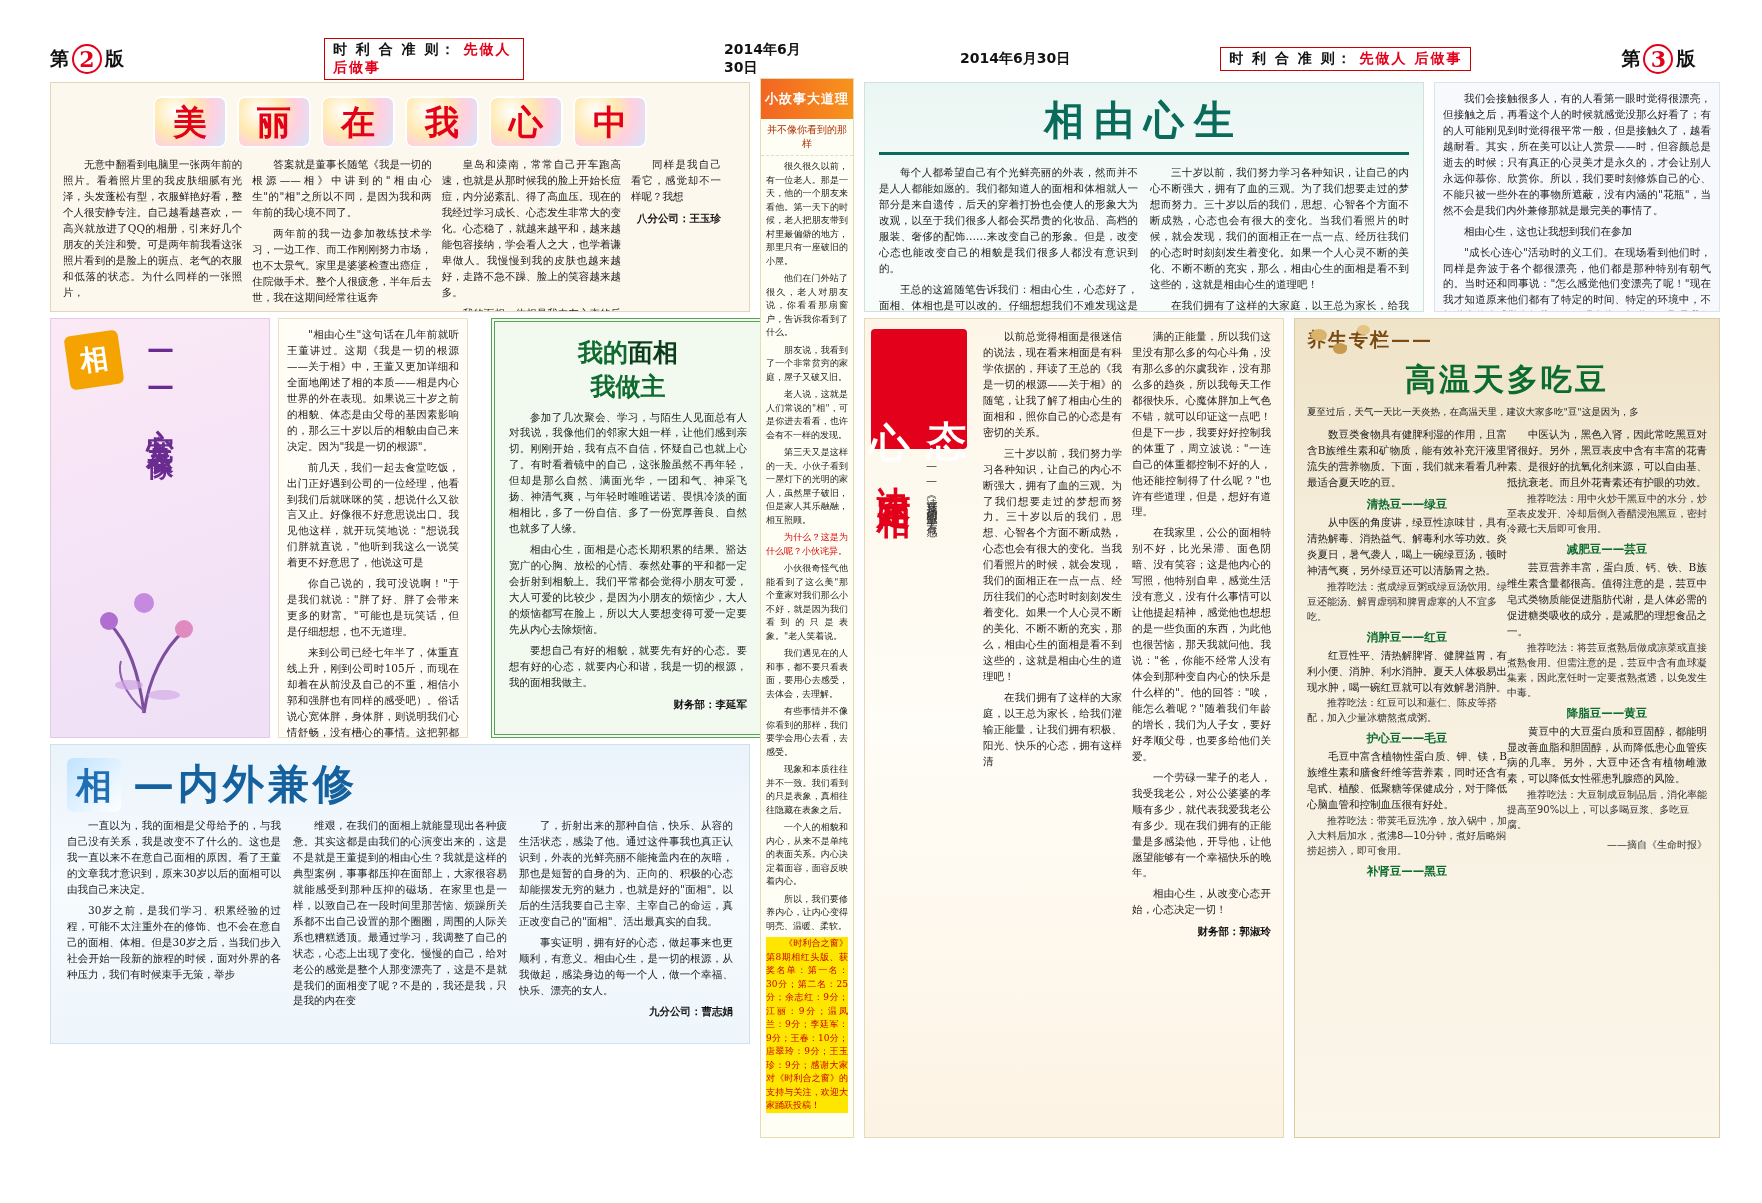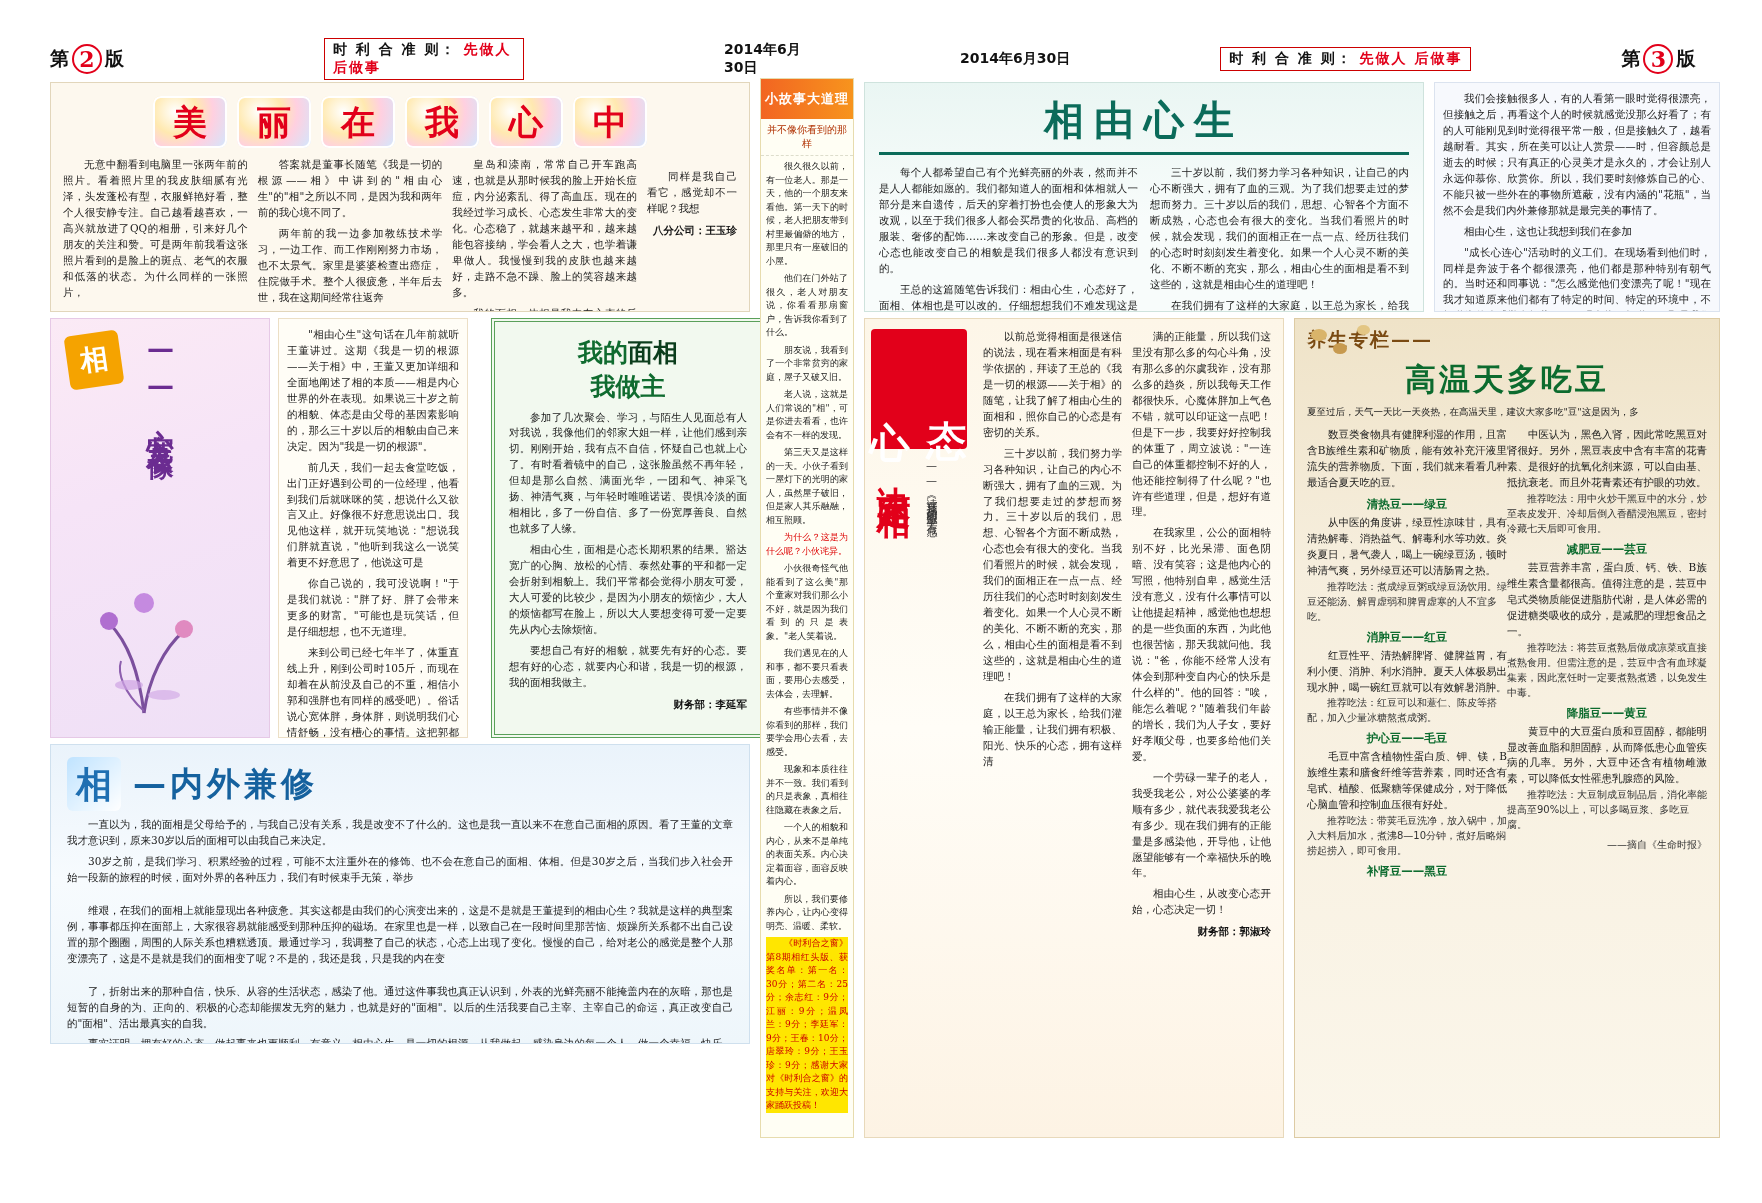--- a/index.html
+++ b/index.html
@@ -21,21 +21,21 @@
   .col-text{font-family:"DejaVu Serif","Liberation Serif",serif;font-size:10.5px;line-height:1.52;color:#1a1a1a;text-align:justify;}
   .col-text p{margin:0 0 5px 0;text-indent:2em;}
   .sig{text-align:right;font-weight:bold;font-size:10.5px;margin-top:6px;color:#111;}
 
   
   #art-beauty{left:50px;top:82px;width:700px;height:230px;background:#fdf8ee;border:1px solid #e2d6bb;}
   .beauty-title{height:62px;margin:8px 10px 4px 10px;display:flex;justify-content:center;align-items:center;gap:10px;}
   .beauty-char{width:74px;height:52px;line-height:52px;text-align:center;font-size:34px;font-weight:bold;color:#e2001a;
     background:radial-gradient(circle at 30% 30%,#fff 0%,#ffe9b0 35%,#ffd0e0 60%,#cfe8ff 100%);
     border-radius:8px;box-shadow:0 0 0 2px #fff inset;font-family:"DejaVu Serif","Liberation Serif",serif;}
-  .beauty-body{display:flex;gap:10px;padding:0 12px 8px 12px;}
+  .beauty-body{display:flex;gap:10px;padding:0 28px 8px 12px;}
   .beauty-body .c{flex:1;}
 
   
   #art-xinkuan{left:50px;top:318px;width:220px;height:420px;
     background:linear-gradient(160deg,#fbeaf5 0%,#f6e4f7 40%,#efe0f6 100%);border:1px solid #e6c9e6;}
   .vertical-title{writing-mode:vertical-rl;text-orientation:upright;margin:14px auto 0 auto;font-size:27px;font-weight:bold;
     color:#6b2c91;letter-spacing:6px;font-family:"DejaVu Serif","Liberation Serif",serif;height:360px;}
   .stamp{position:absolute;left:16px;top:14px;width:54px;height:54px;background:#f5a300;color:#fff;font-size:28px;font-weight:bold;
     display:flex;align-items:center;justify-content:center;border-radius:6px;transform:rotate(-8deg);
     font-family:"DejaVu Serif","Liberation Serif",serif;}
@@ -48,22 +48,22 @@
   #art-mianxiang{left:476px;top:318px;width:274px;height:420px;background:#f2f9ef;border:4px double #5aa05a;margin-left:15px;}
   .mx-title{margin:14px 12px 6px 12px;font-size:25px;font-weight:bold;color:#0f6b2f;text-align:center;line-height:1.35;
     font-family:"DejaVu Serif","Liberation Serif",serif;}
   .mx-title .dark{color:#0b3d1c;}
 
   
   #art-neiwai{left:50px;top:744px;width:700px;height:300px;background:linear-gradient(180deg,#eaf3fb 0%,#f7fbfe 45%,#eef6fb 100%);border:1px solid #cfe0ee;}
   .nw-title{margin:12px 16px 6px 16px;display:flex;align-items:center;gap:12px;}
   .nw-xiang{width:54px;height:54px;line-height:54px;text-align:center;font-size:36px;font-weight:bold;color:#1f6fb2;
     background:linear-gradient(135deg,#bfe3ff,#fff);border-radius:6px;font-family:"DejaVu Serif","Liberation Serif",serif;}
-  .nw-rest{font-size:33px;font-weight:bold;color:#15619e;letter-spacing:4px;font-family:"DejaVu Serif","Liberation Serif",serif;}
-  .nw-body{display:flex;gap:12px;padding:0 16px 10px 16px;flex-direction:column;}
+  .nw-rest{font-size:41px;font-weight:bold;color:#15619e;letter-spacing:4px;font-family:"DejaVu Serif","Liberation Serif",serif;}
+  .nw-body{display:flex;gap:12px;padding:0 16px 10px 16px;}
   .nw-body .c{flex:1;}
 
   
   #strip{left:760px;top:78px;width:94px;height:1060px;background:#fffef4;border:1px solid #e7dcae;}
   .strip-head{height:40px;background:linear-gradient(90deg,#f26522,#f7941d);color:#fff;display:flex;align-items:center;justify-content:center;
     font-size:13px;font-weight:bold;letter-spacing:1px;font-family:"DejaVu Serif","Liberation Serif",serif;}
   .strip-sub{font-size:10px;text-align:center;color:#b03000;padding:4px 2px;border-bottom:1px dashed #ddc;}
   .strip-body{font-size:9px;line-height:1.5;padding:4px 5px;color:#222;font-family:"DejaVu Serif","Liberation Serif",serif;text-align:justify;}
   .strip-body p{margin:0 0 4px 0;text-indent:2em;}
   .strip-red{color:#d00;}
@@ -154,21 +154,21 @@
         <p>无意中翻看到电脑里一张两年前的照片。看着照片里的我皮肤细腻有光泽，头发蓬松有型，衣服鲜艳好看，整个人很安静专注。自己越看越喜欢，一高兴就放进了QQ的相册，引来好几个朋友的关注和赞。可是两年前我看这张照片看到的是脸上的斑点、老气的衣服和低落的状态。为什么同样的一张照片，</p>
       </div>
       <div class="c col-text">
         <p>答案就是董事长随笔《我是一切的根源——相》中讲到的"相由心生"的"相"之所以不同，是因为我和两年前的我心境不同了。</p>
         <p>两年前的我一边参加教练技术学习，一边工作、而工作刚刚努力市场，也不太景气。家里是婆婆检查出癌症，住院做手术。整个人很疲惫，半年后去世，我在这期间经常往返奔</p>
       </div>
       <div class="c col-text">
         <p>皇岛和滦南，常常自己开车跑高速，也就是从那时候我的脸上开始长痘痘，内分泌紊乱、得了高血压。现在的我经过学习成长、心态发生非常大的变化。心态稳了，就越来越平和，越来越能包容接纳，学会看人之大，也学着谦卑做人。我慢慢到我的皮肤也越来越好，走路不急不躁、脸上的笑容越来越多。</p>
         <p>我的面相、体相是我内在心态的反应，我也深刻的体验到美丽就在自己心里。</p>
       </div>
-      <div class="c col-text" style="max-width:90px;margin-top:12px;">
+      <div class="c col-text" style="max-width:90px;">
         <p>同样是我自己看它，感觉却不一样呢？我想</p>
         <div class="sig">八分公司：王玉珍</div>
       </div>
     </div>
   </div>
 
   <div class="panel" id="art-xinkuan">
     <div class="stamp">相</div>
     <div class="vertical-title">——心宽之表像</div>
     <svg class="flower" viewBox="0 0 150 150">

